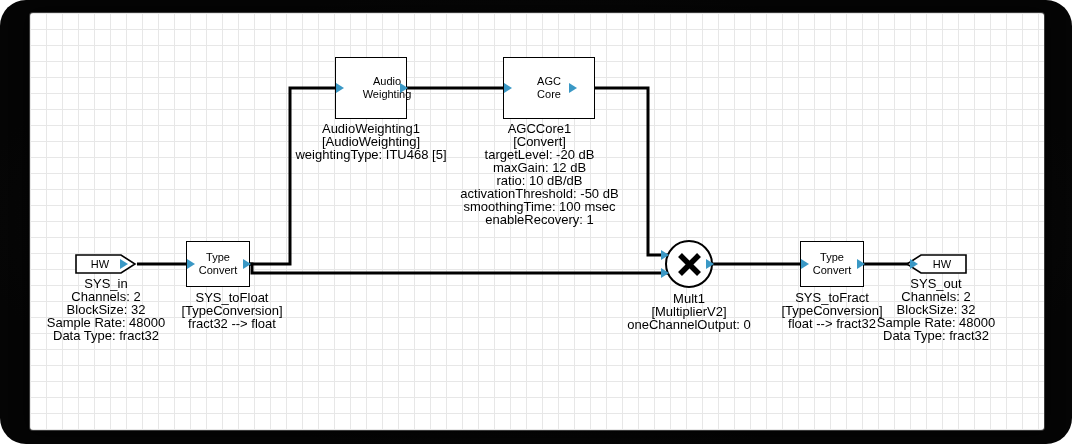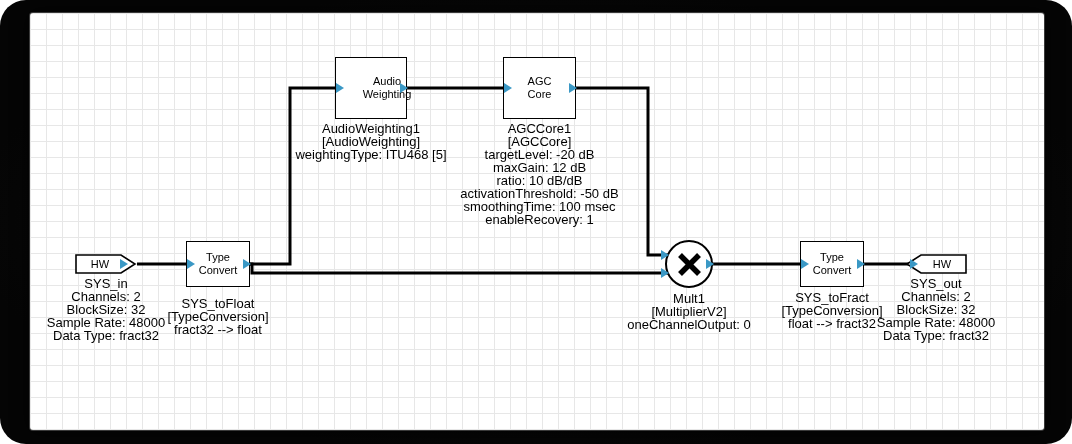--- a/index.html
+++ b/index.html
@@ -66,21 +66,21 @@
   <div class="block" style="left:186px;top:241px;width:64px;height:46px;">
     <div>Type</div>
     <div>Convert</div>
   </div>
 
   <div class="block" style="left:335px;top:57px;width:72px;height:62px;padding-left:32px;">
     <div>Audio</div>
     <div>Weighting</div>
   </div>
 
-  <div class="block" style="left:503px;top:57px;width:73px;height:62px;">
+  <div class="block" style="left:503px;top:57px;width:92px;height:62px;">
     <div>AGC</div>
     <div>Core</div>
   </div>
 
   <div class="block circle" style="left:665px;top:240px;width:48px;height:48px;">
     <svg width="43" height="43" viewBox="0 0 43 43">
       <line x1="12" y1="12" x2="31" y2="31" stroke="#000000" stroke-width="5.5"></line>
       <line x1="31" y1="12" x2="12" y2="31" stroke="#000000" stroke-width="5.5"></line>
     </svg>
   </div>
@@ -112,35 +112,35 @@
   <span class="pin" style="left:910px;top:259px;"></span>
 
   <div class="caption" style="left:26px;top:277px;width:160px;">
     <div>SYS_in</div>
     <div>Channels: 2</div>
     <div>BlockSize: 32</div>
     <div>Sample Rate: 48000</div>
     <div>Data Type: fract32</div>
   </div>
 
-  <div class="caption" style="left:138px;top:291px;width:160px;margin-top:6px;">
+  <div class="caption" style="left:152px;top:291px;width:160px;">
     <div>SYS_toFloat</div>
     <div>[TypeConversion]</div>
     <div>fract32 --&gt; float</div>
   </div>
 
   <div class="caption" style="left:271px;top:122px;width:200px;">
     <div>AudioWeighting1</div>
     <div>[AudioWeighting]</div>
     <div>weightingType: ITU468 [5]</div>
   </div>
 
   <div class="caption" style="left:424px;top:122px;width:231px;">
     <div>AGCCore1</div>
-    <div>[AGCCore]</div>
+    <div>[Convert]</div>
     <div>targetLevel: -20 dB</div>
     <div>maxGain: 12 dB</div>
     <div>ratio: 10 dB/dB</div>
     <div>activationThreshold: -50 dB</div>
     <div>smoothingTime: 100 msec</div>
     <div>enableRecovery: 1</div>
   </div>
 
   <div class="caption" style="left:589px;top:292px;width:200px;">
     <div>Mult1</div>

